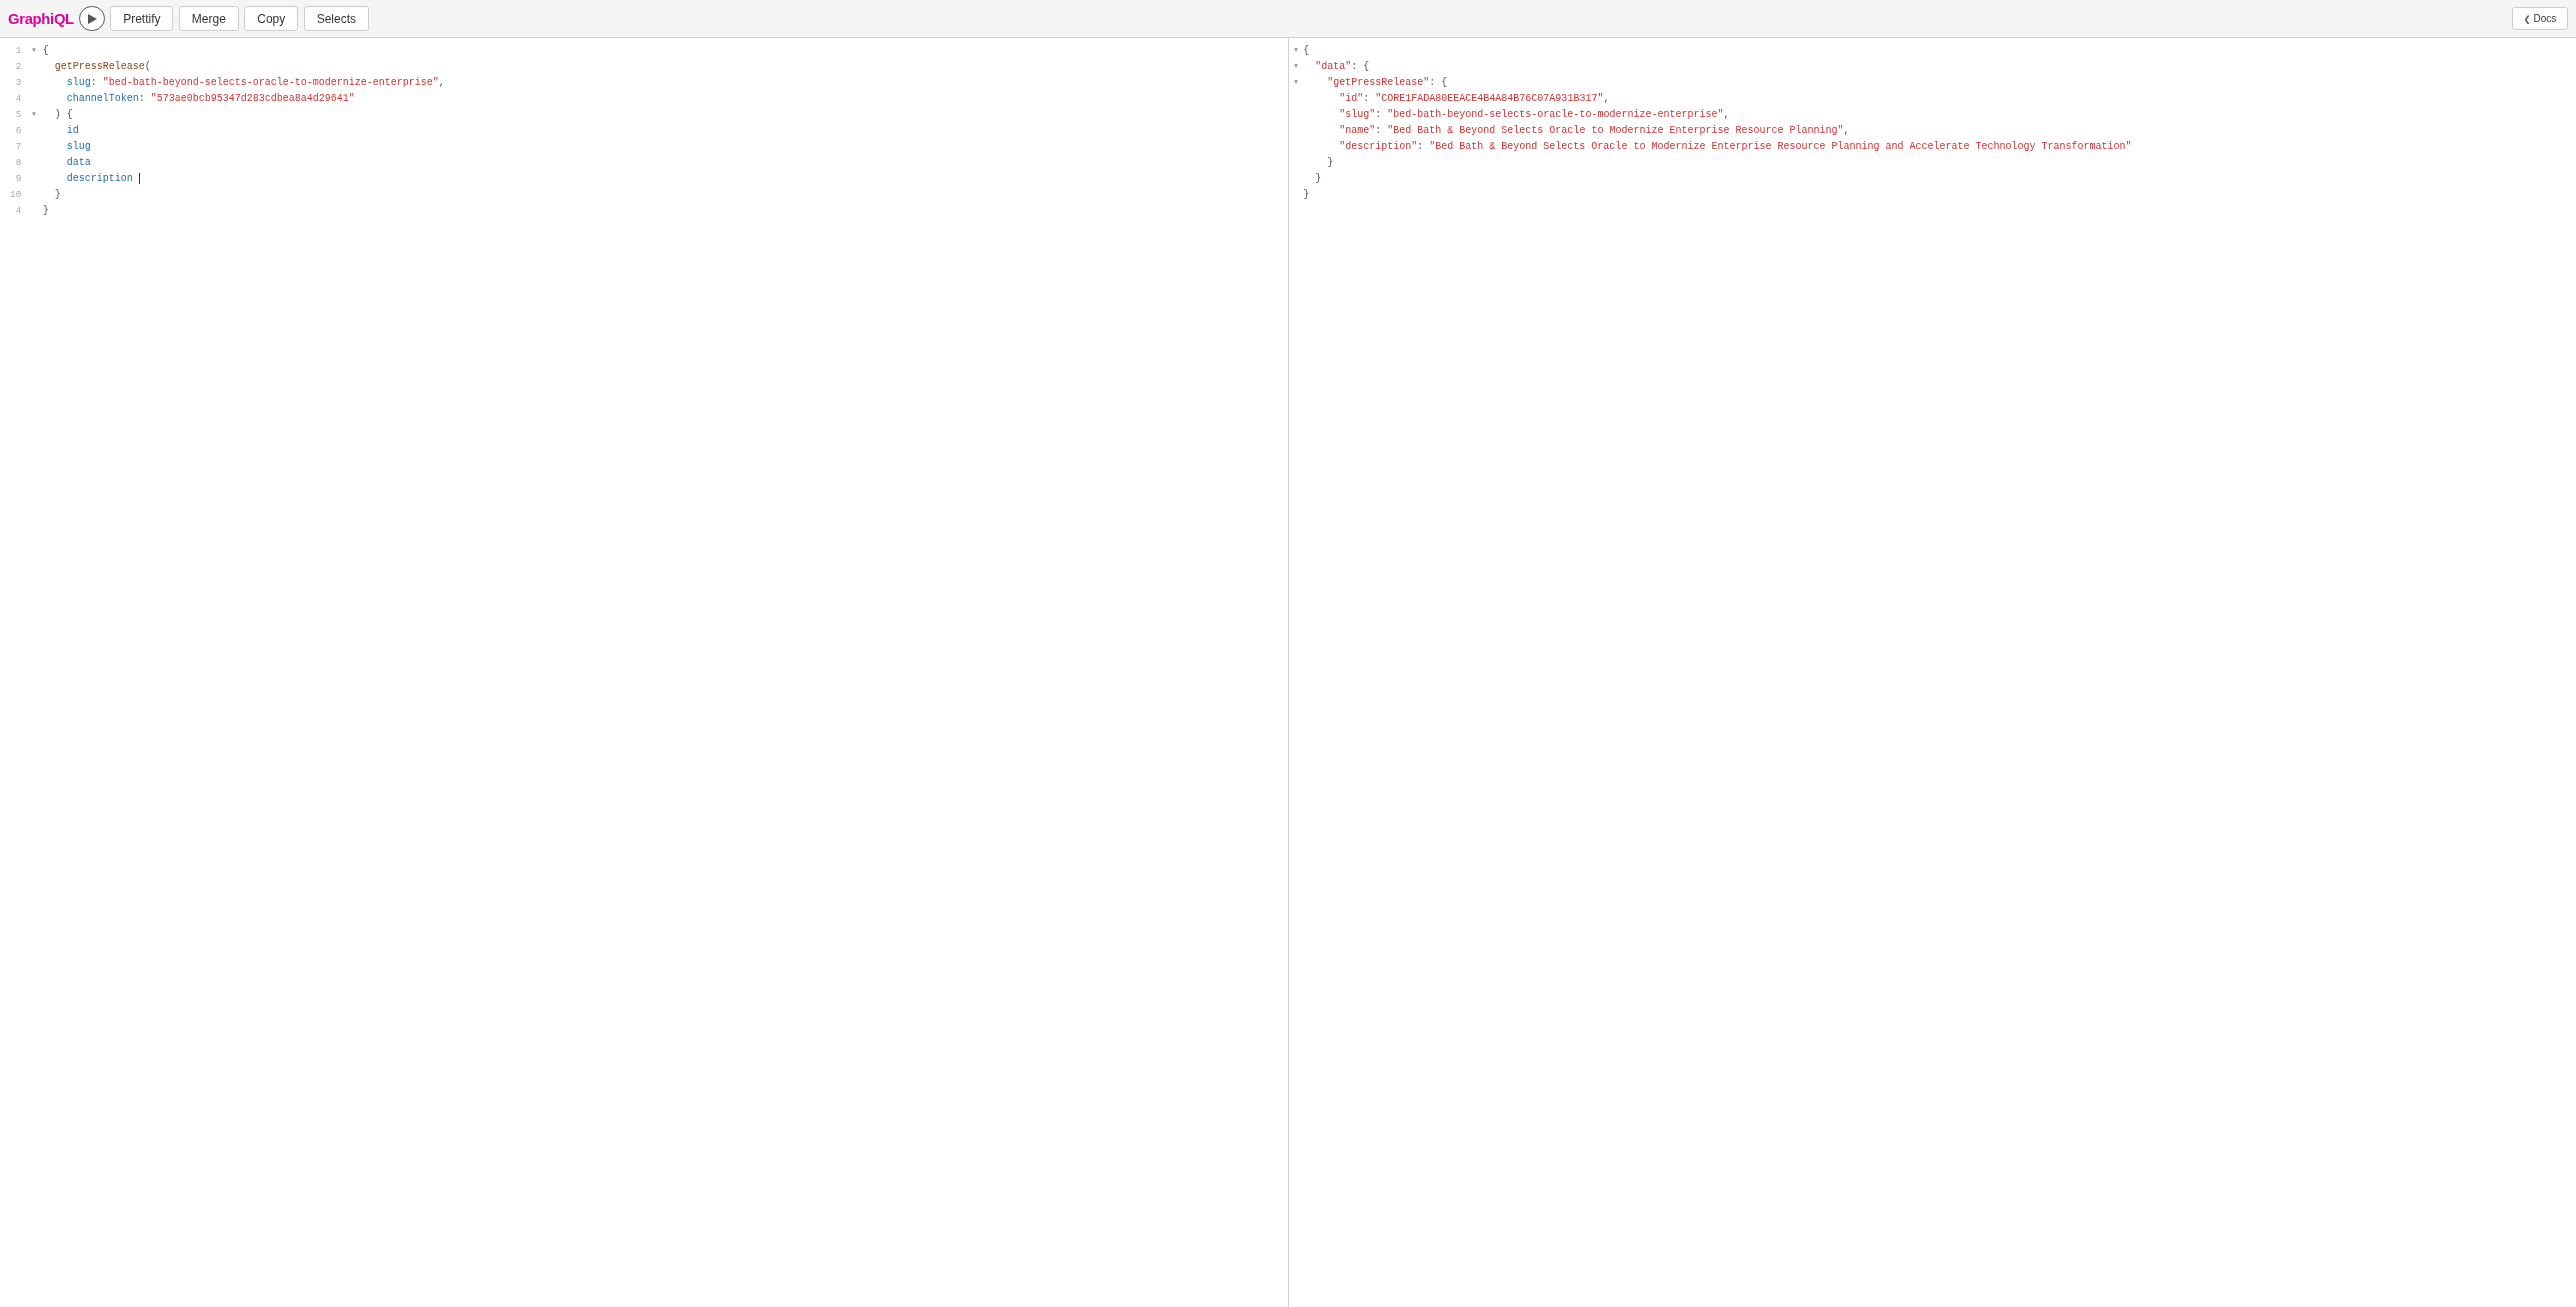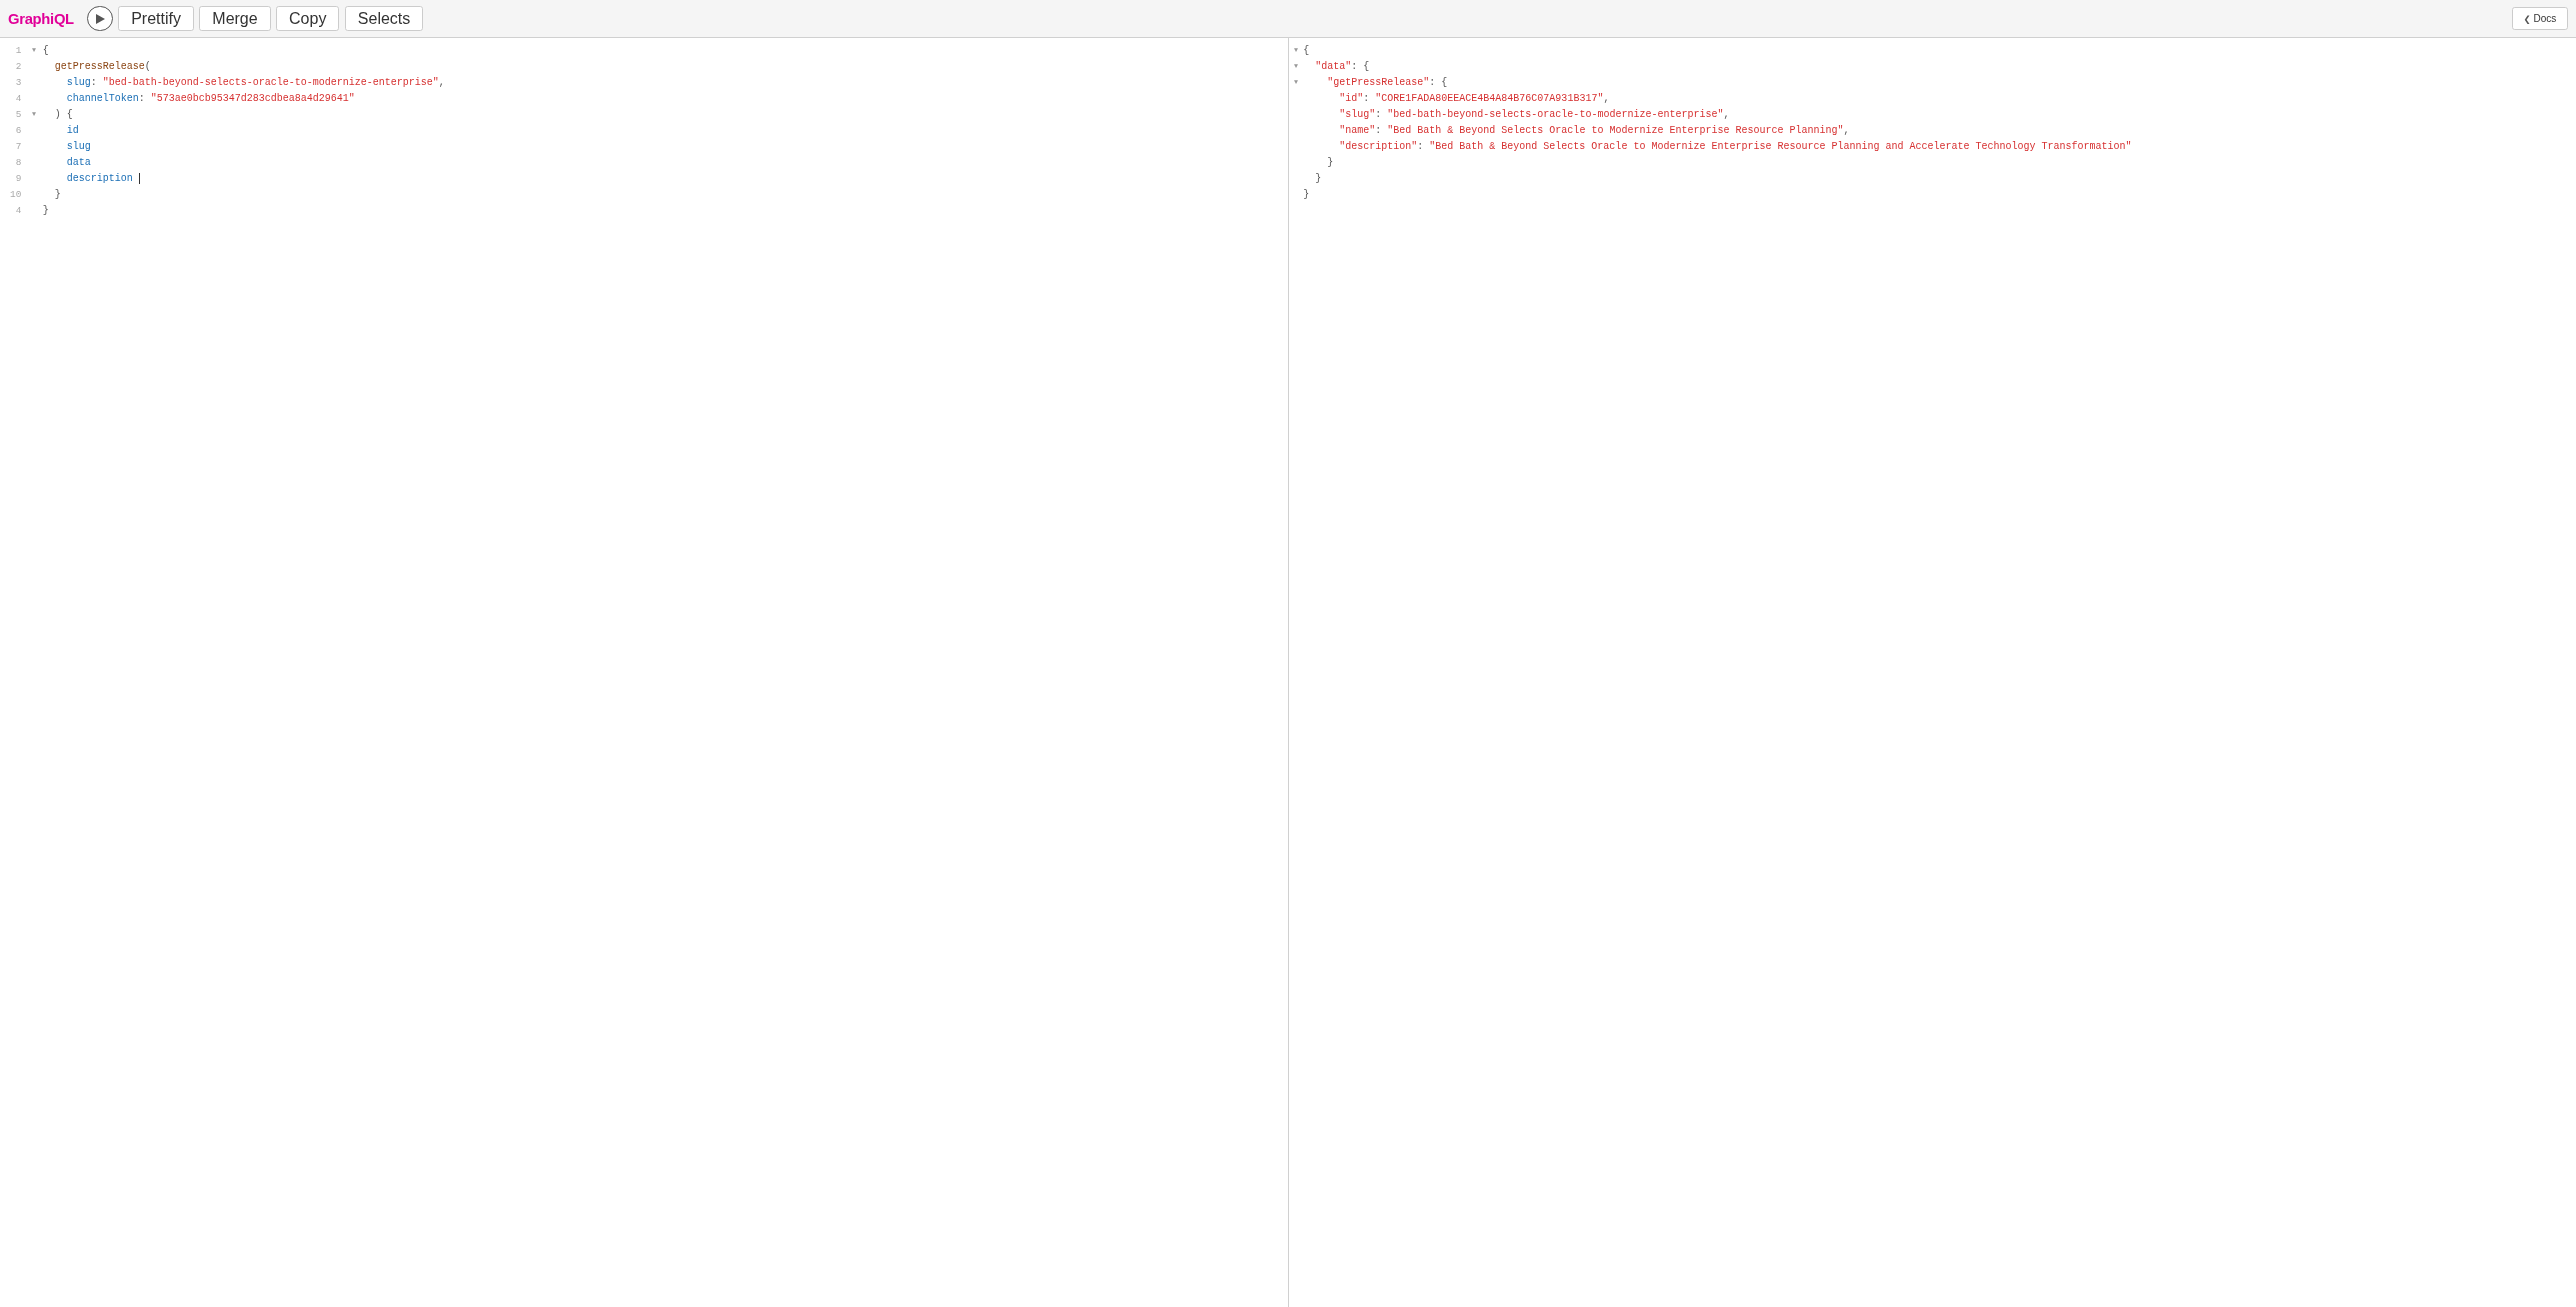--- a/index.html
+++ b/index.html
@@ -26,21 +26,20 @@
       padding: 0 8px;
       height: 38px;
       flex-shrink: 0;
       gap: 5.4px;
     }
 
     #app-title {
       font-size: 14.8px;
       font-weight: bold;
       color: #e10098;
-      margin-right: 8px;
       letter-spacing: -0.3px;
     }
 
     #run-button {
       width: 25.5px;
       height: 25.5px;
       border-radius: 50%;
       border: 1.3px solid #555;
       background: white;
       cursor: pointer;
@@ -57,21 +56,21 @@
       border-bottom: 5.4px solid transparent;
       border-left: 9.4px solid #555;
       margin-left: 1.3px;
     }
 
     .toolbar-btn {
       padding: 4px 12px;
       background: white;
       border: 0.7px solid #ccc;
       border-radius: 2.7px;
-      font-size: 16px;
+      font-size: 12px;
       cursor: pointer;
       color: #333;
       height: 25px;
       display: flex;
       align-items: center;
     }
 
     #docs-button {
       margin-left: auto;
       display: flex;

